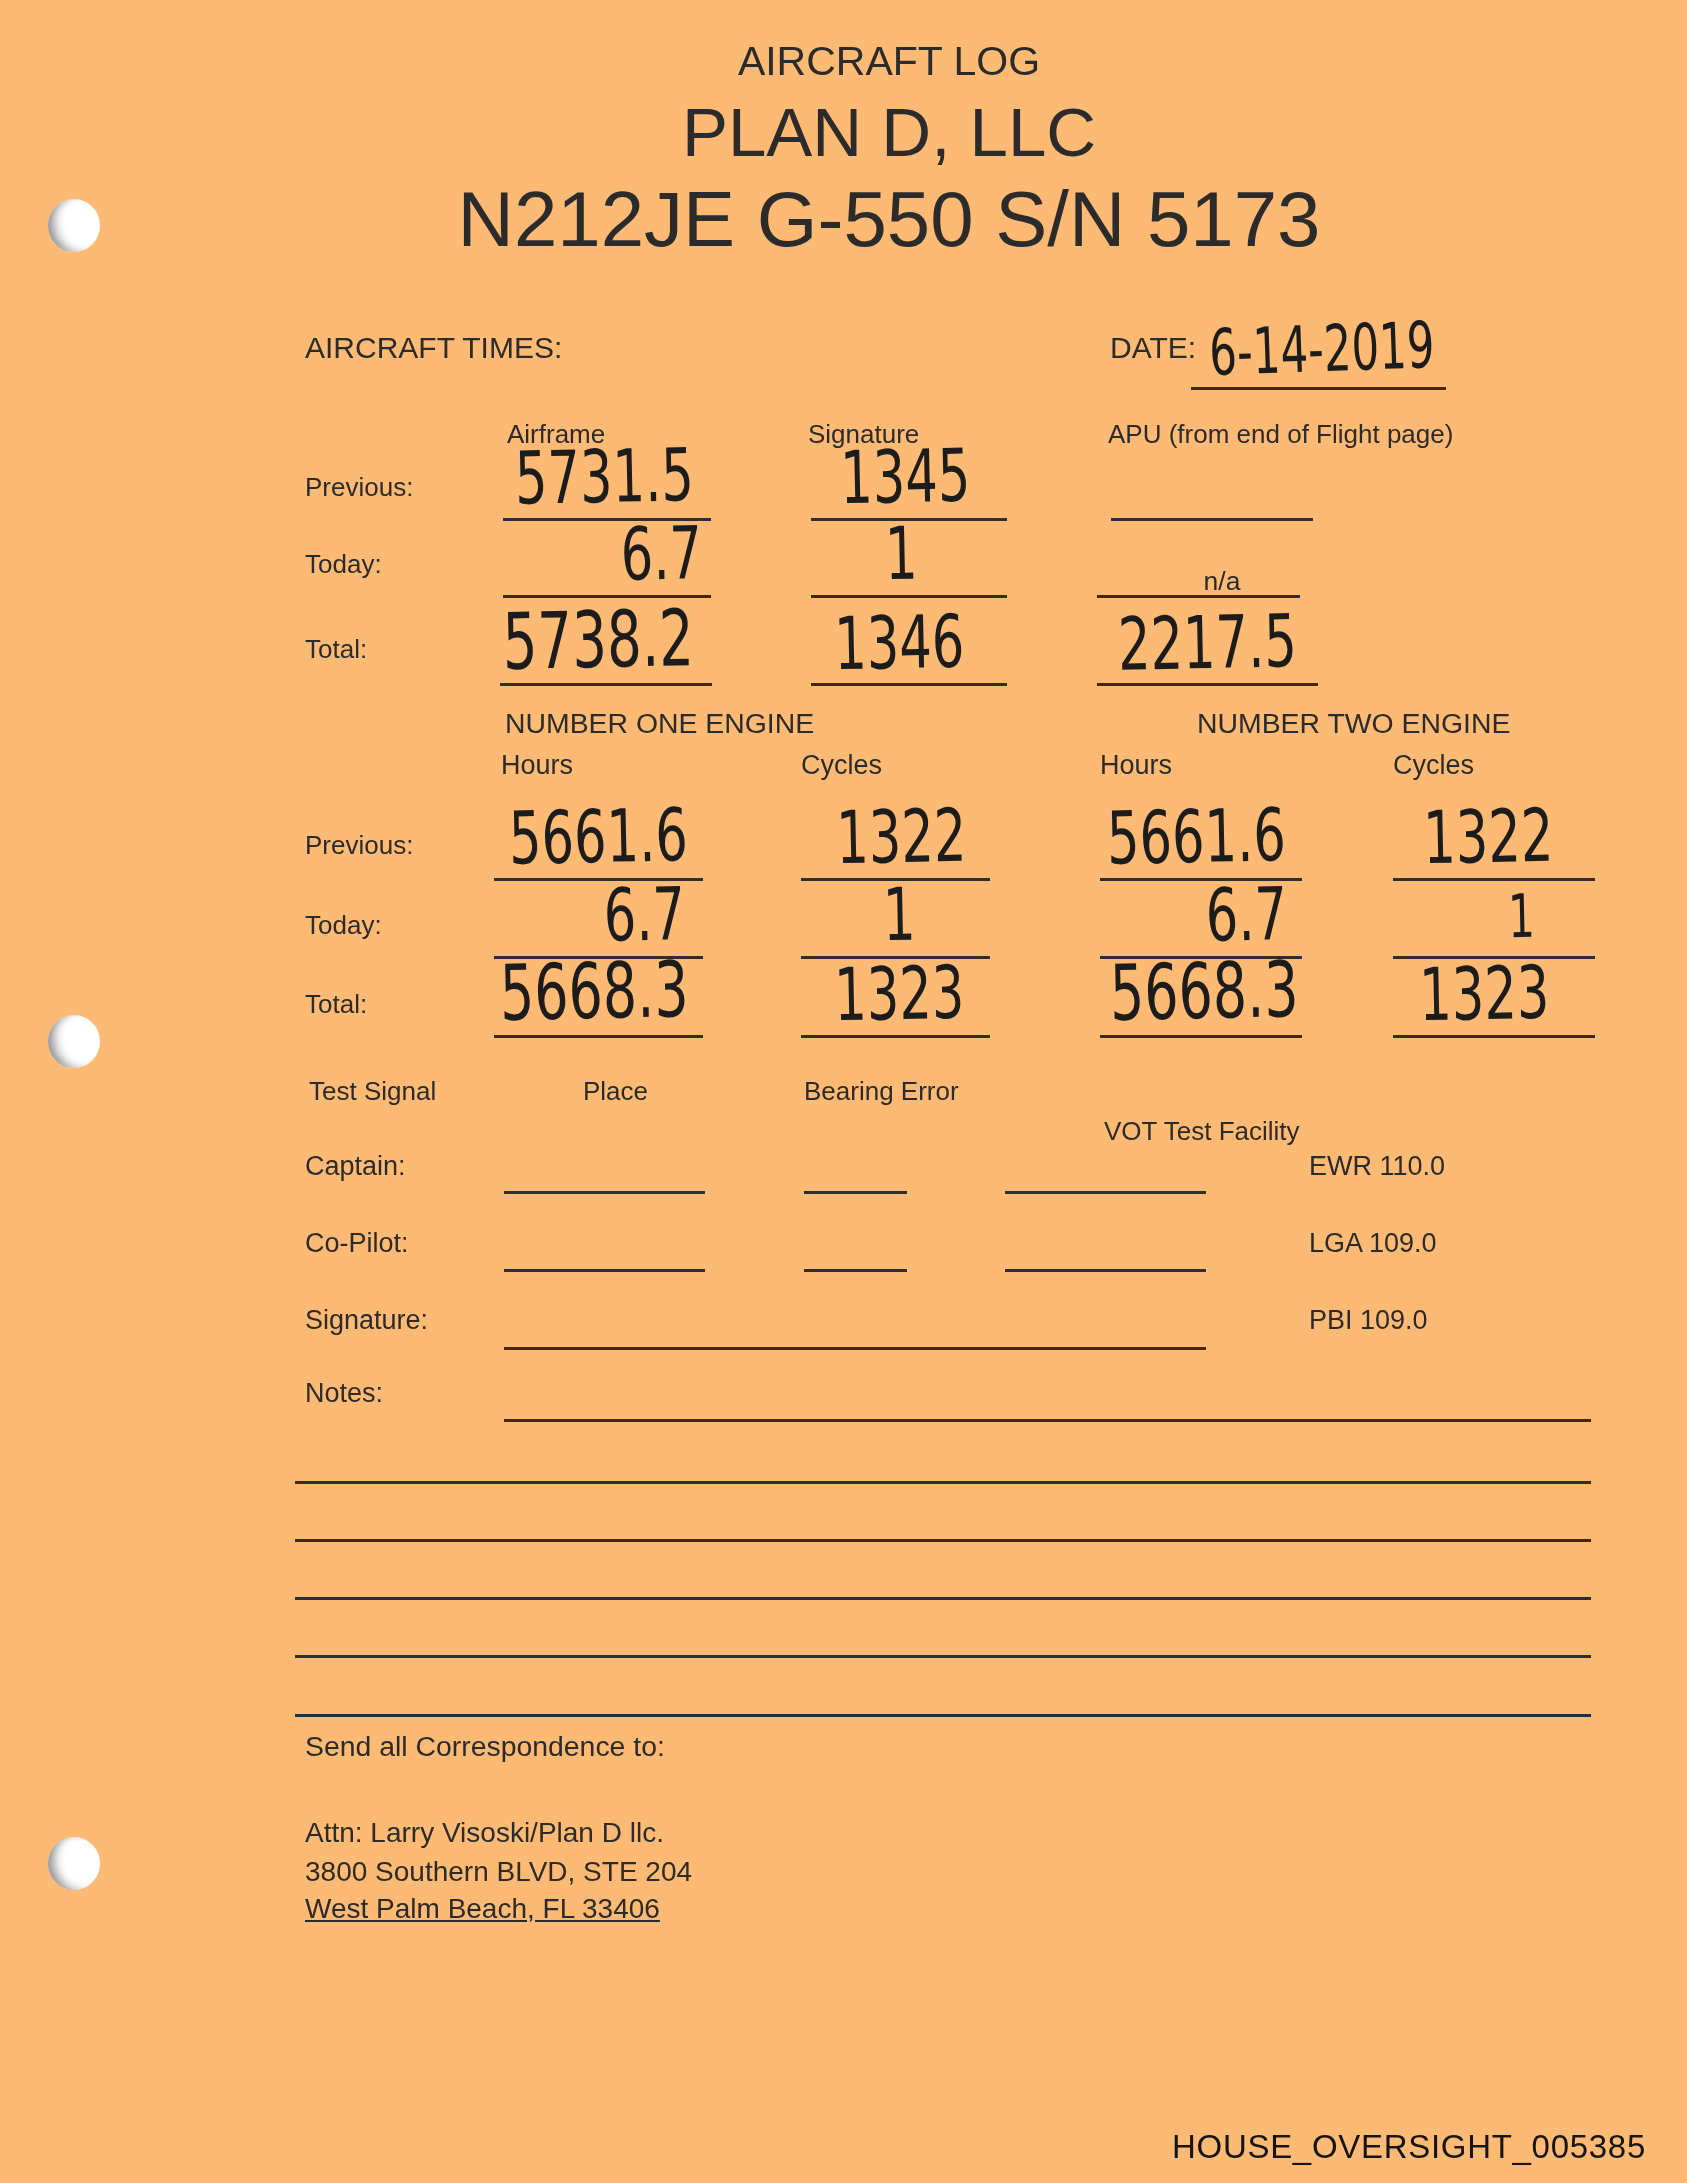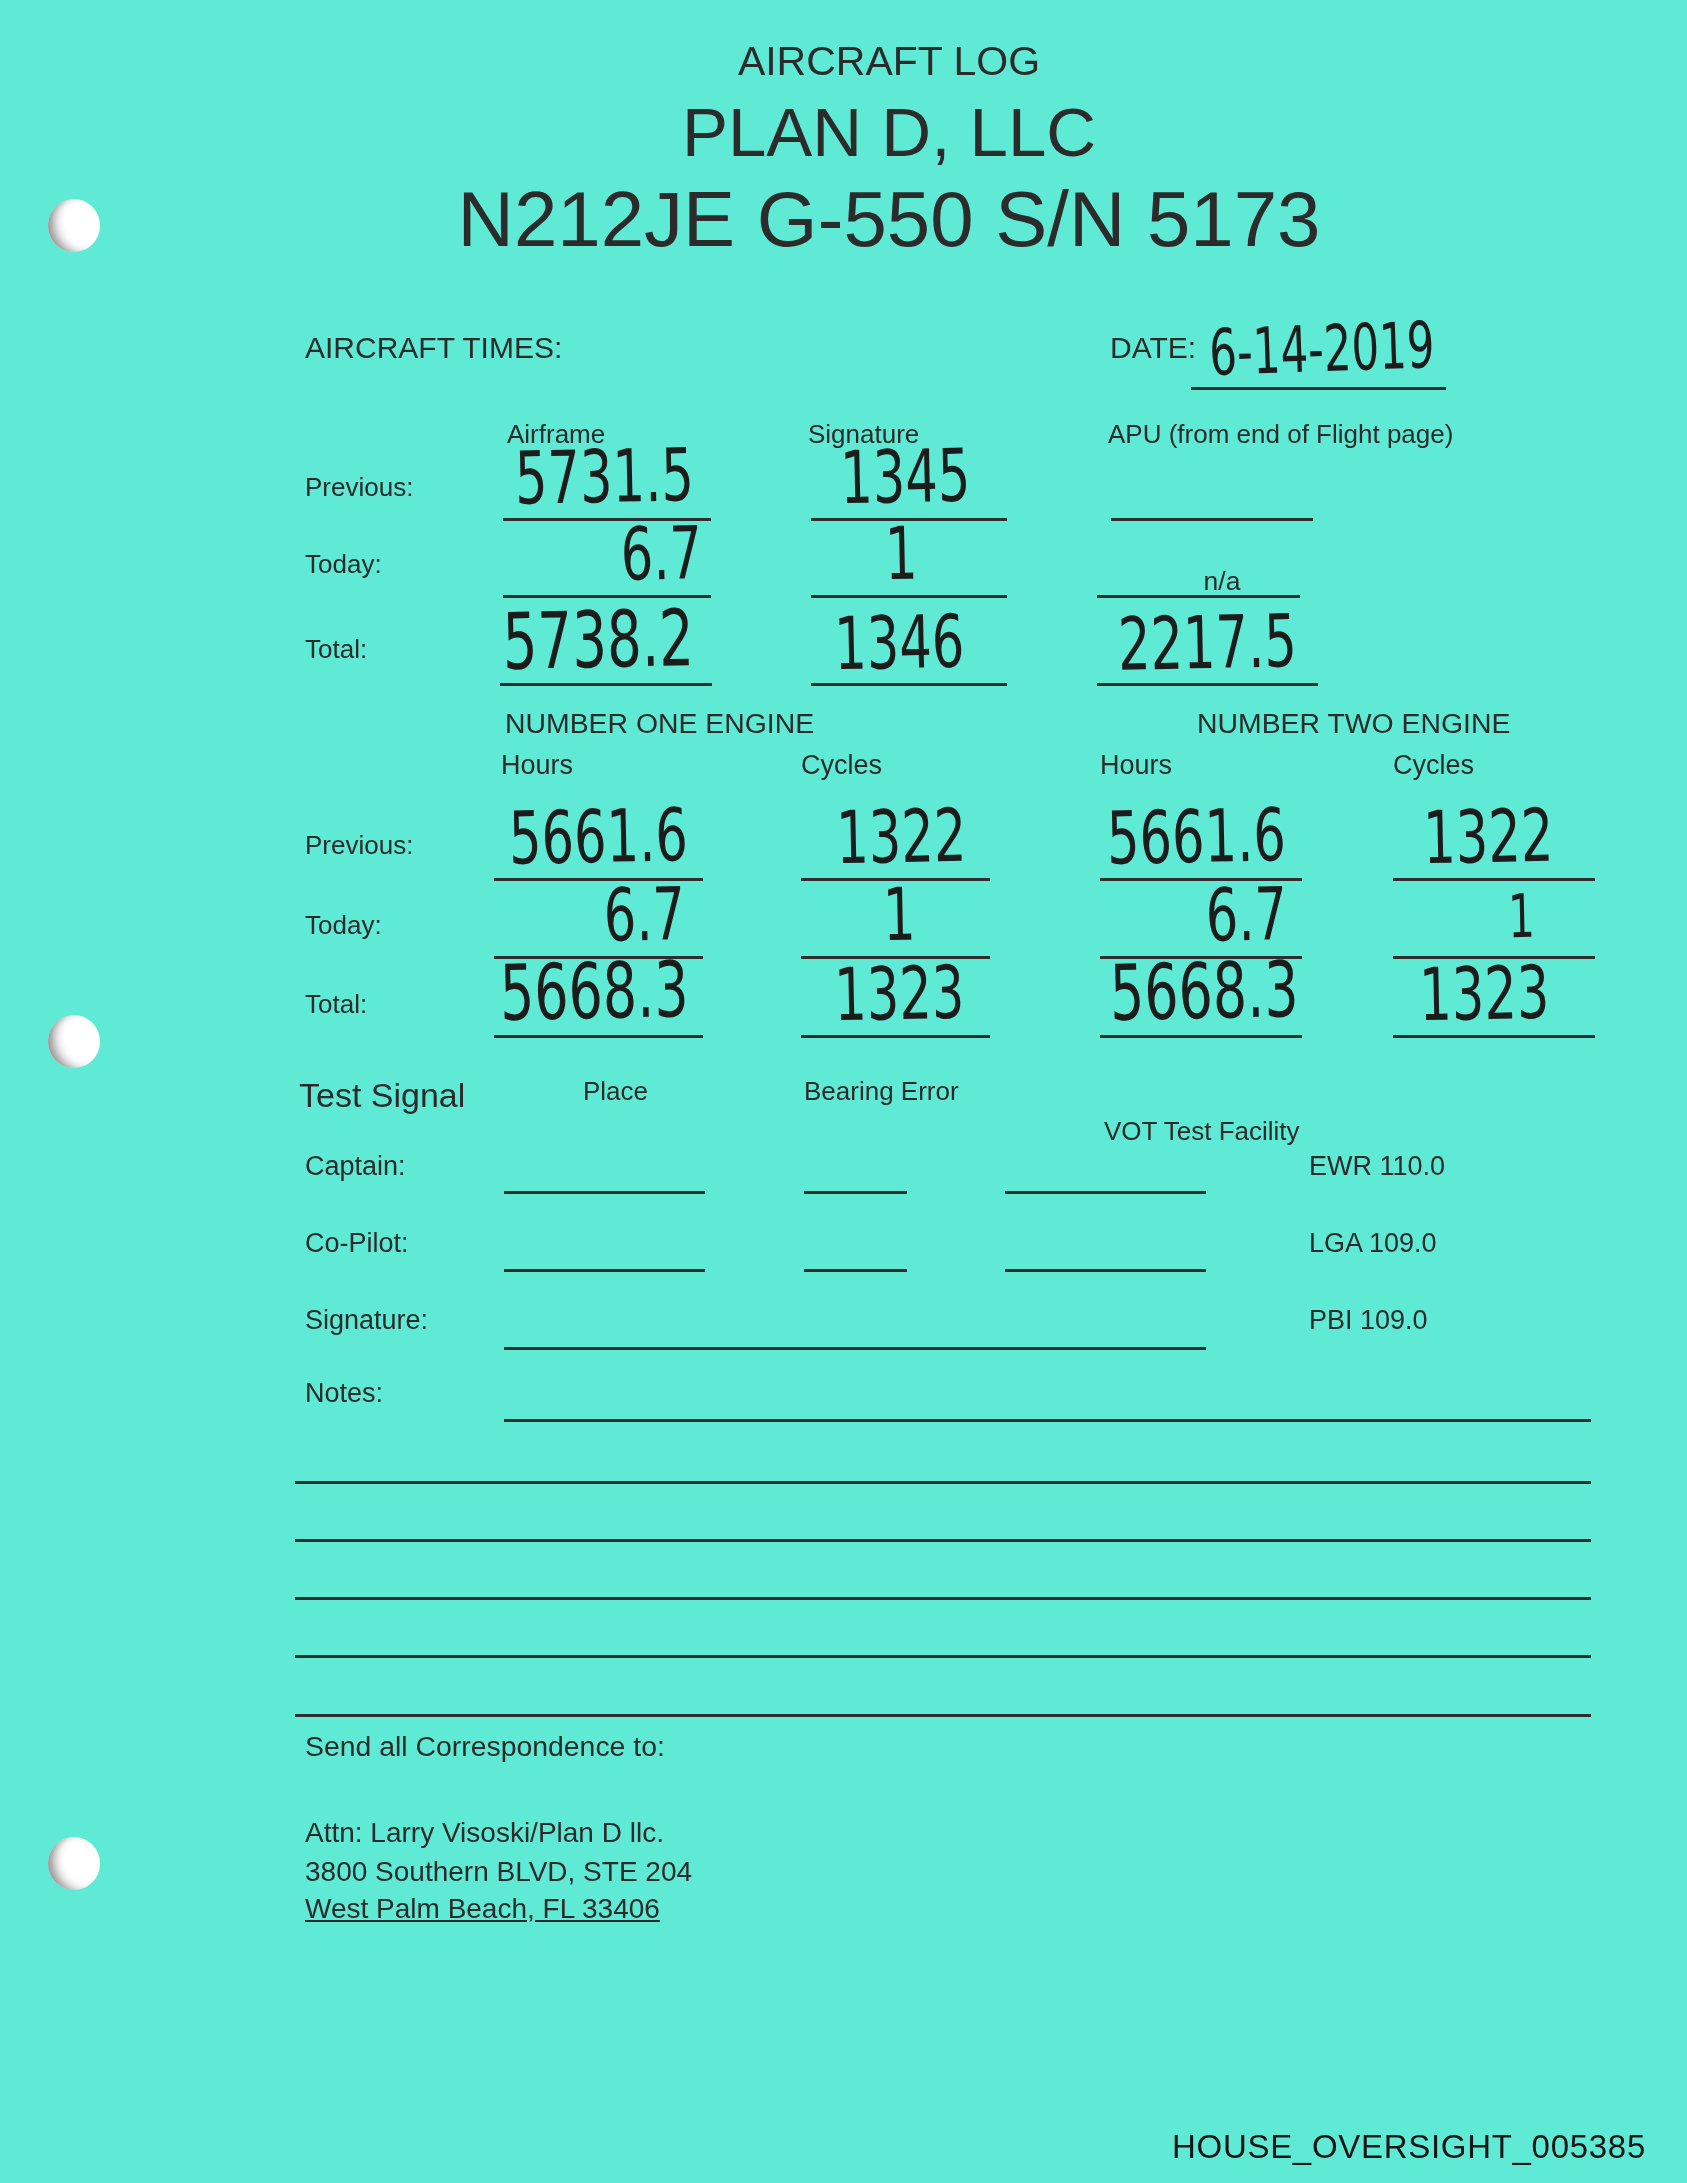--- a/index.html
+++ b/index.html
@@ -1,17 +1,17 @@
 <!DOCTYPE html>
 <html style="font-size:10.6px"><head>
 <meta charset="utf-8">
 <style>
   html,body{margin:0;padding:0;background:#d9d9d9;}
   .page{
-    position:relative;width:1687px;height:2183px;background:#5eead4;
+    position:relative;width:1687px;height:2183px;background:#fdba74;
     font-family:"Liberation Sans",sans-serif;color:#2b2b2b;overflow:hidden;
   }
   .t{position:absolute;white-space:nowrap;line-height:1;}
   .ctr{transform:translateX(-50%);}
   .hw{
     position:absolute;white-space:nowrap;line-height:1;
     font-family:"DejaVu Sans",sans-serif;color:#1c1c1c;font-size:73px;
     transform-origin:50% 100%;
     transform:translateX(-50%) rotate(-1.2deg) scaleX(0.70);
   }
@@ -106,21 +106,21 @@
 
   <div class="hw" style="left:595px;bottom:1153px;font-size:77px;">5668.3</div>
   <div class="hw" style="left:900px;bottom:1153px;">1323</div>
   <div class="hw" style="left:1205px;bottom:1153px;font-size:77px;">5668.3</div>
   <div class="hw" style="left:1485px;bottom:1153px;">1323</div>
   <div class="ln" style="left:494px;top:1035px;width:209px;"></div>
   <div class="ln" style="left:801px;top:1035px;width:189px;"></div>
   <div class="ln" style="left:1100px;top:1035px;width:202px;"></div>
   <div class="ln" style="left:1393px;top:1035px;width:202px;"></div>
 
-  <div class="t" style="left:299px;top:1078px;font-size:34px;">Test Signal</div>
+  <div class="t" style="left:309px;top:1078px;font-size:26px;">Test Signal</div>
   <div class="t" style="left:583px;top:1078px;font-size:26px;">Place</div>
   <div class="t" style="left:804px;top:1078px;font-size:26px;">Bearing Error</div>
   <div class="t" style="left:1104px;top:1078px;font-size:26px;margin-top:40px;">VOT Test Facility</div>
 
   <div class="t" style="left:305px;top:1153px;font-size:27px;">Captain:</div>
   <div class="ln" style="left:504px;top:1191px;width:201px;"></div>
   <div class="ln" style="left:804px;top:1191px;width:103px;"></div>
   <div class="ln" style="left:1005px;top:1191px;width:201px;"></div>
   <div class="t" style="left:1309px;top:1153px;font-size:27px;">EWR 110.0</div>
 

